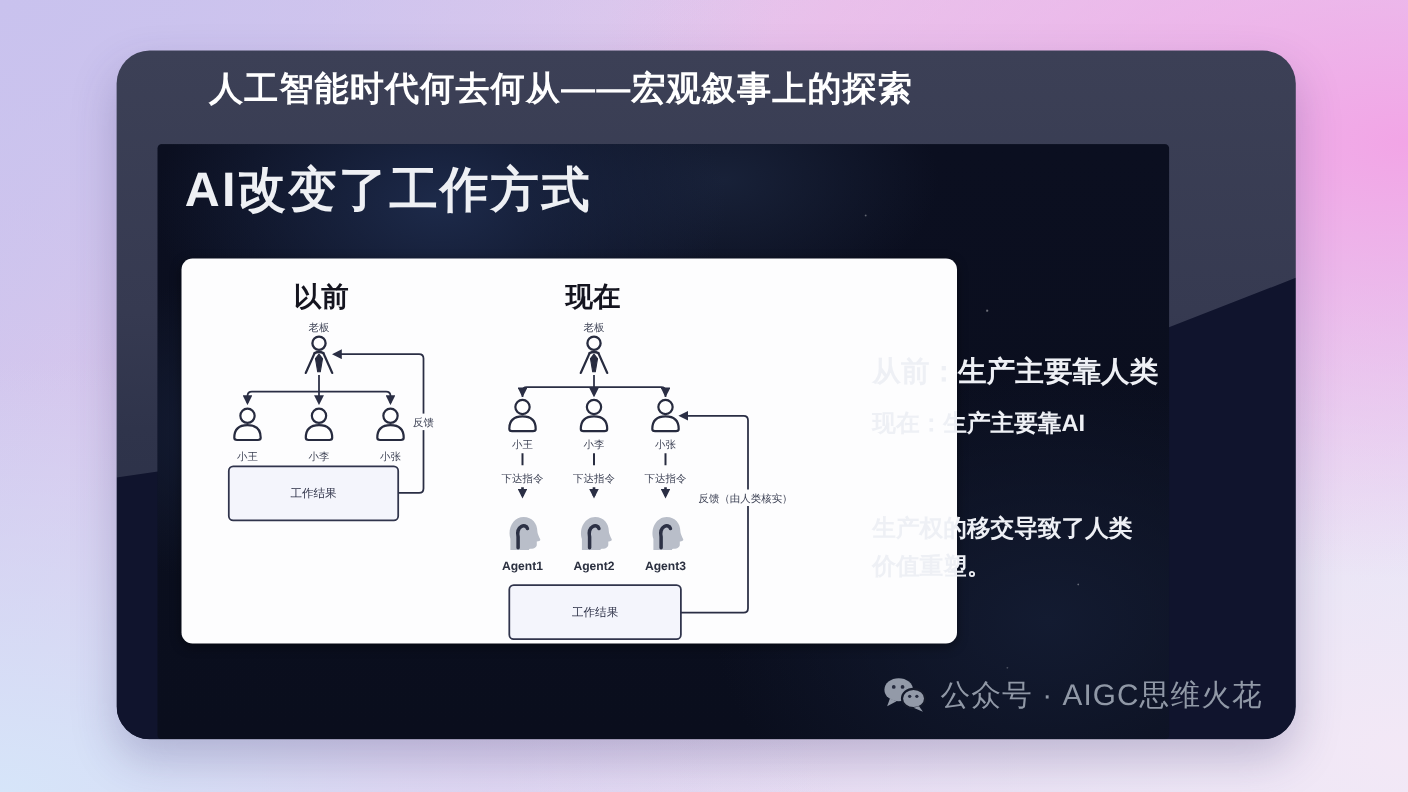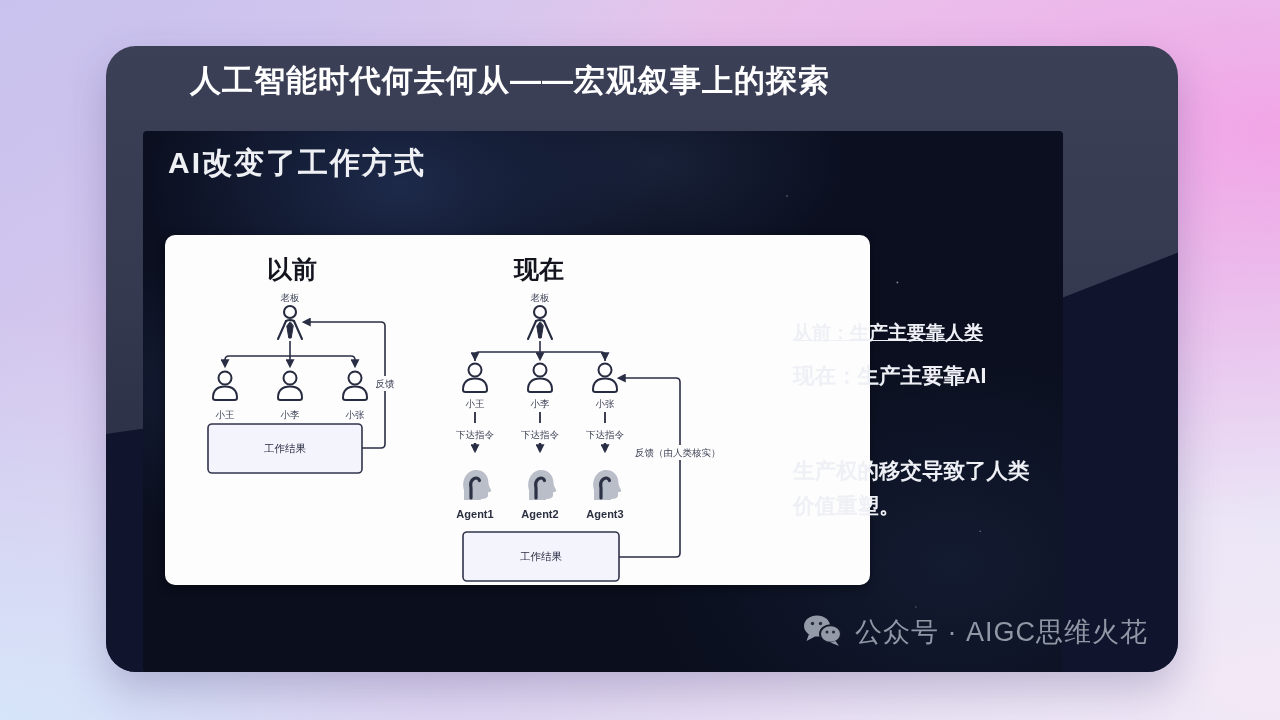--- a/index.html
+++ b/index.html
@@ -37,33 +37,33 @@
       radial-gradient(circle 1.3px at 70% 12%, rgba(255,255,255,.4) 0%, rgba(255,255,255,0) 100%),
       radial-gradient(circle 1.2px at 84% 88%, rgba(255,255,255,.3) 0%, rgba(255,255,255,0) 100%),
       radial-gradient(420px 260px at 28% 10%, #1d2a4a 0%, rgba(29,42,74,0) 62%),
       radial-gradient(300px 180px at 56% 6%, #182138 0%, rgba(24,33,56,0) 65%),
       radial-gradient(260px 220px at 6% 48%, #141c33 0%, rgba(20,28,51,0) 62%),
       radial-gradient(460px 340px at 88% 80%, #131b31 0%, rgba(19,27,49,0) 66%),
       linear-gradient(180deg,#0b0f20 0%,#0a0e1d 100%);
   }
   .slide-heading{
     position:absolute;left:25px;top:12px;
-    font-size:30px;font-weight:600;color:#eef0f4;letter-spacing:2px;white-space:nowrap;
+    font-size:44px;font-weight:600;color:#eef0f4;letter-spacing:2px;white-space:nowrap;
   }
   .panel{
     position:absolute;left:22px;top:104px;width:705px;height:350px;
     background:#fdfdfe;border-radius:10px;box-shadow:0 3px 10px rgba(0,0,0,.4);
   }
   .panel svg{position:absolute;inset:0;}
   .notes{position:absolute;left:650px;top:189px;width:260px;color:#eef0f5;}
-  .notes .line1{font-size:19px;font-weight:700;white-space:nowrap;text-decoration:underline;}
+  .notes .line1{font-size:26px;font-weight:700;white-space:nowrap;}
   .notes .line2{font-size:21.5px;font-weight:700;white-space:nowrap;margin-top:15px;}
   .notes .para{font-size:21.5px;font-weight:700;margin-top:64px;line-height:35px;width:250px;}
   .watermark{
-    position:absolute;right:30px;bottom:22px;display:flex;align-items:flex-start;gap:12px;z-index:5;
+    position:absolute;right:30px;bottom:22px;display:flex;align-items:center;gap:12px;z-index:5;
   }
   .watermark .wm-text{font-size:27px;color:#9098a6;letter-spacing:1px;white-space:nowrap;}
   .diag-small{font-size:9.5px;fill:#3a3f52;}
   .diag-head{font-size:25px;font-weight:700;fill:#14141f;}
   .diag-box-label{font-size:10.5px;fill:#2b2f45;}
   .diag-agent-label{font-size:11px;font-weight:600;fill:#2b3040;}
 </style>
 </head>
 <body>
 

